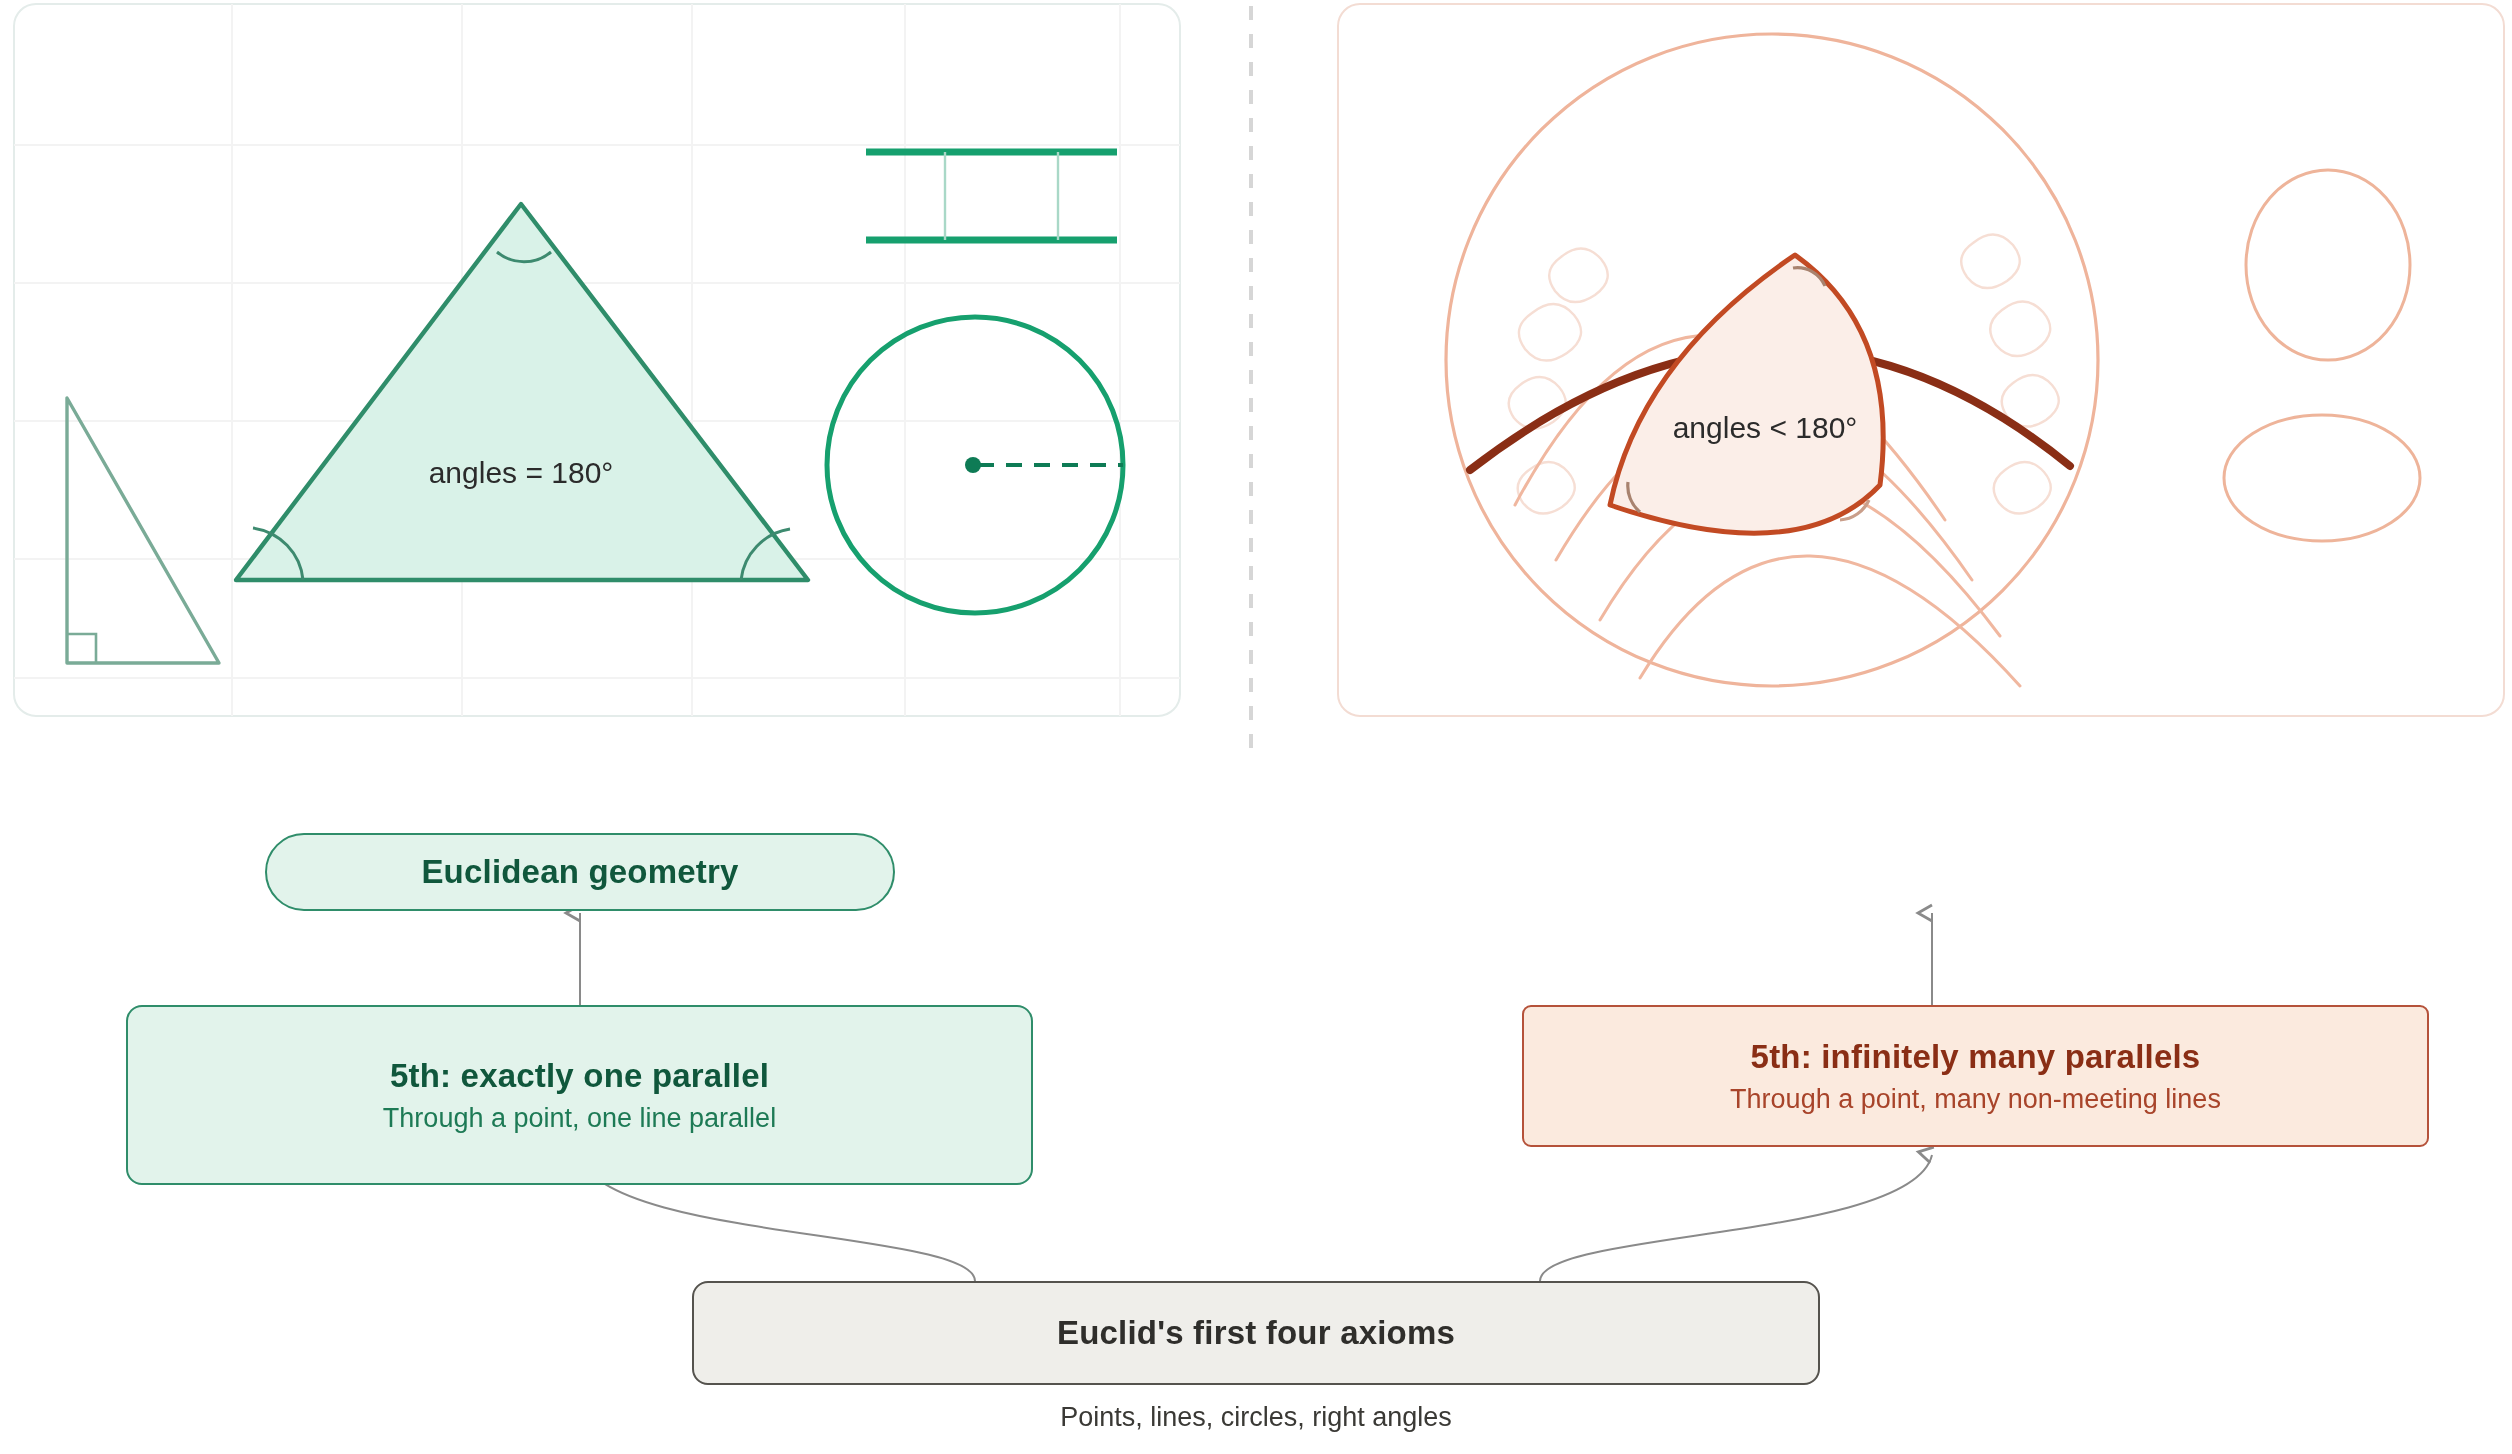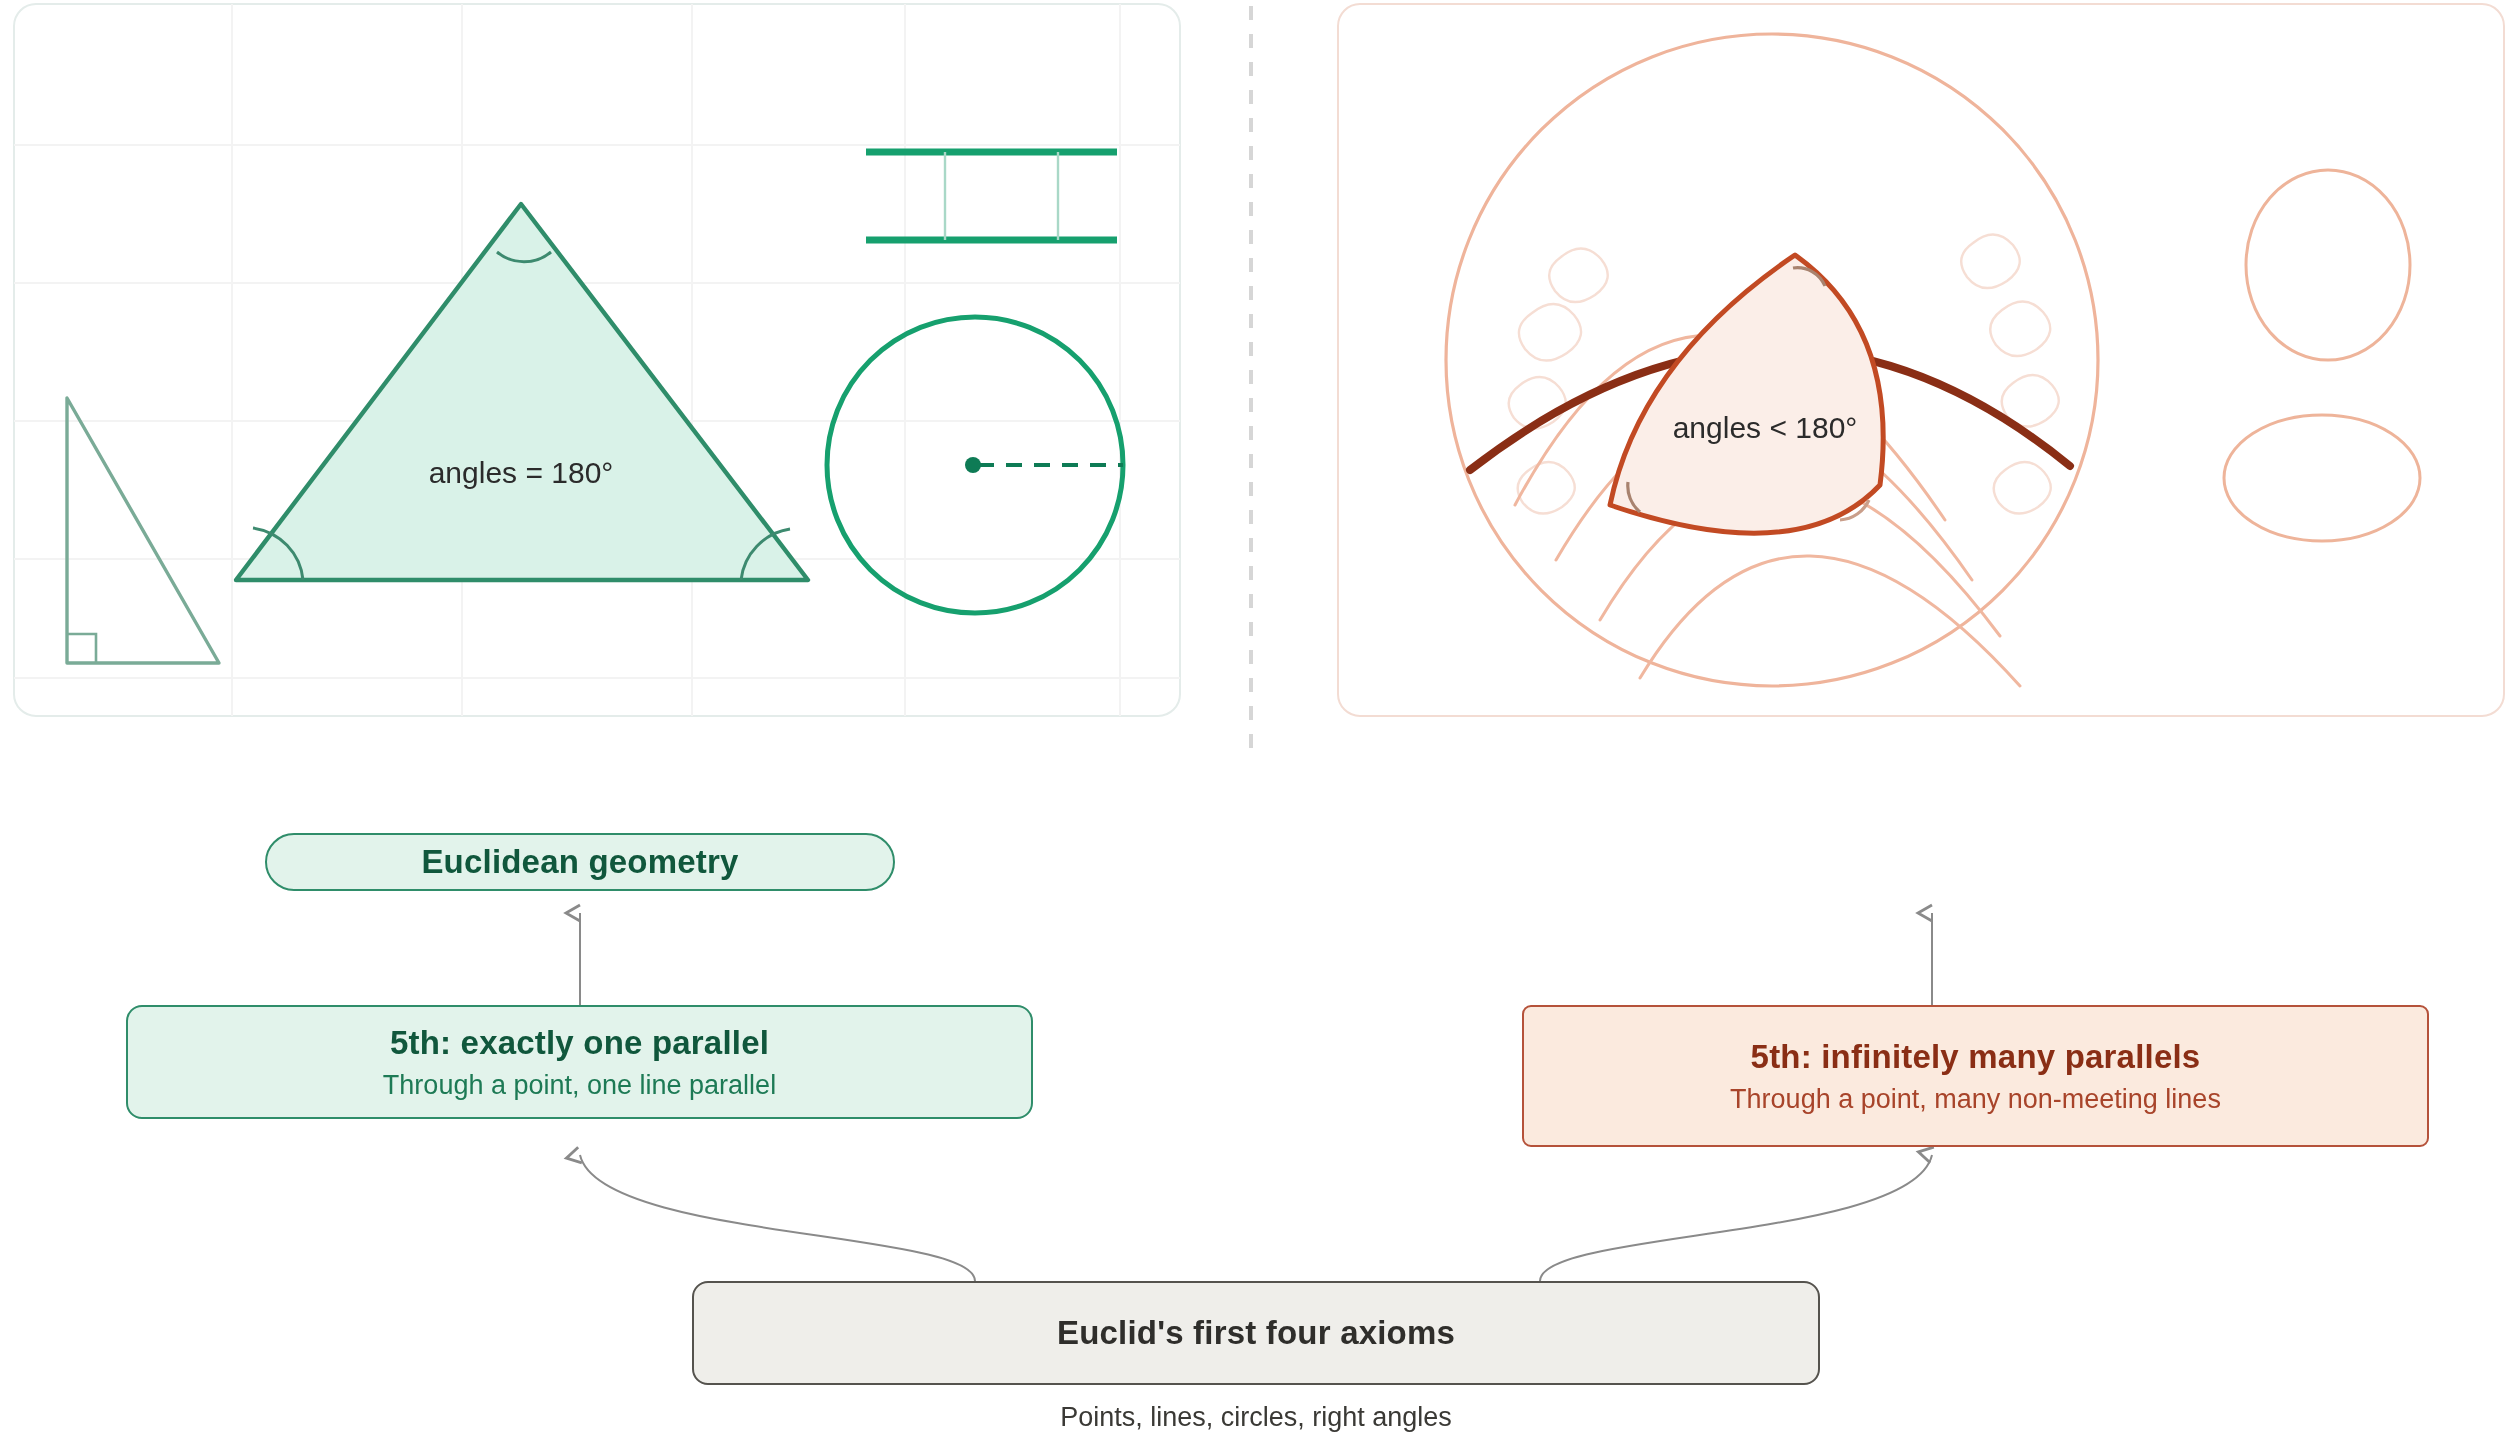--- a/index.html
+++ b/index.html
@@ -23,39 +23,39 @@
     flex-direction: column;
     align-items: center;
     justify-content: center;
     text-align: center;
   }
   .node-title { font-weight: bold; letter-spacing: .2px; }
   .node-sub { font-weight: normal; }
 
   
   .pill-euclid {
-    left: 265px; top: 833px; width: 630px; height: 58px;
+    left: 265px; top: 833px; width: 630px; height: 78px;
     background: #e2f3eb;
     border: 2px solid #2f8d6a;
     border-radius: 40px;
   }
   .pill-euclid .node-title { color: #10573c; font-size: 33px; }
 
   
   .pill-hyper {
     left: 1614px; top: 833px; width: 630px; height: 78px;
     background: #fbeade;
     border: 2px solid #b5523a;
     border-radius: 40px;
   }
   .pill-hyper .node-title { color: #8a2e15; font-size: 33px; }
 
   
   .box-euclid5 {
-    left: 126px; top: 1005px; width: 907px; height: 114px;
+    left: 126px; top: 1005px; width: 907px; height: 180px;
     background: #e2f3eb;
     border: 2px solid #2f8d6a;
     border-radius: 16px;
     gap: 8px;
   }
   .box-euclid5 .node-title { color: #10573c; font-size: 33px; }
   .box-euclid5 .node-sub { color: #1d7a55; font-size: 27px; text-align: center; }
 
   
   .box-hyper5 {

